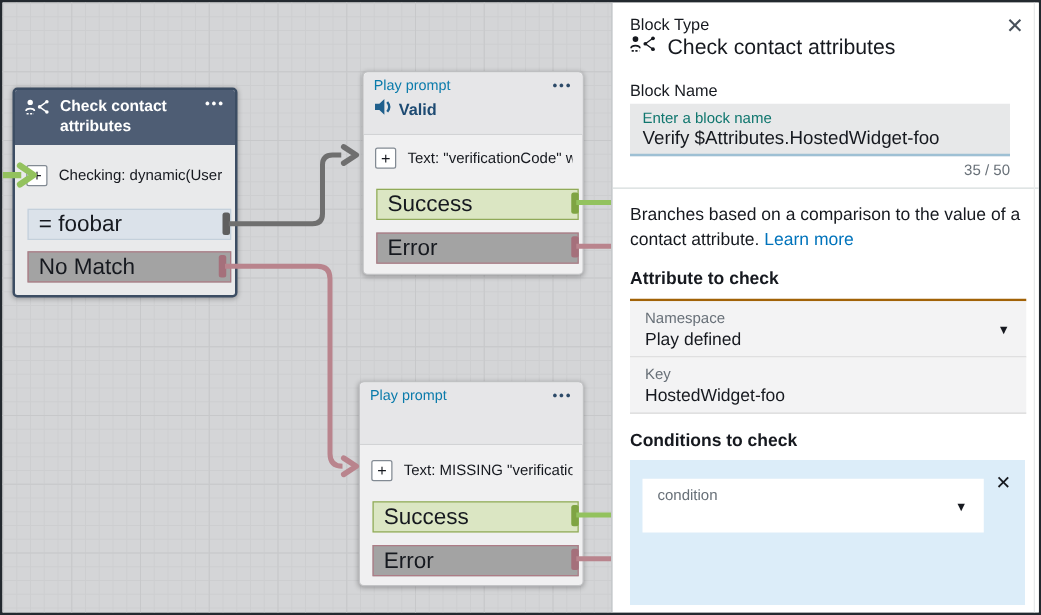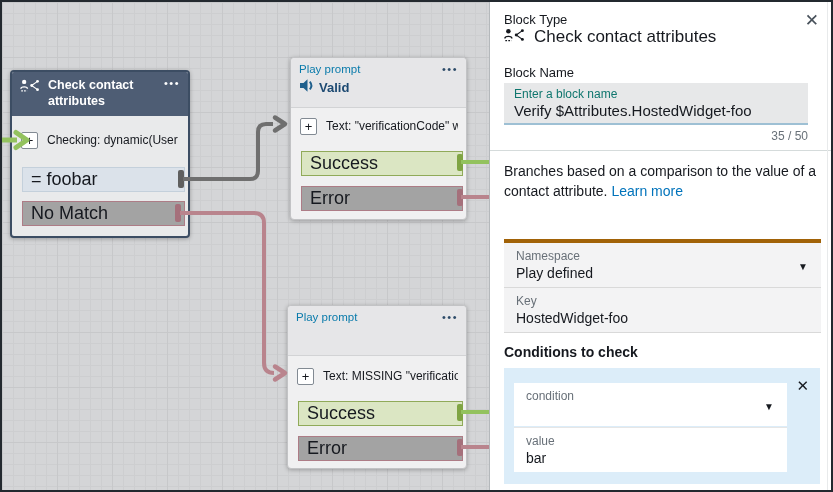--- a/index.html
+++ b/index.html
@@ -51,21 +51,21 @@
   .head-row .htxt { font-size:17px; }
   .name-field { top:81px; left:14px; width:304px; height:42px; background:#e7e8e9; border-bottom:2px solid #9ec0d4; padding:4px 10px 0 10px; }
   .float-lbl { display:block; font-size:12px; color:#0f766e; }
   .name-field input { width:100%; border:0; background:transparent; outline:none; font-family:inherit; font-size:15px; color:#16191f; padding:1px 0 0 0; }
   .counter { top:127px; left:14px; width:304px; text-align:right; font-size:12px; color:#687078; }
   .divider { top:148px; left:0; width:346px; height:1px; background:#d5dbdb; }
   .desc { top:160px; left:14px; width:314px; font-size:14px; line-height:1.42; color:#16191f; }
   .link { color:#0073bb; cursor:pointer; }
   .sec-head { font-size:14px; font-weight:bold; color:#16191f; }
   .attr-head { top:212px; left:14px; }
-  .attr-group { top:237px; left:14px; width:317px; border-top:4px solid #a16207; }
+  .attr-group { top:237px; left:14px; width:317px; border-top:2px solid #a16207; }
   .fld { position:relative; height:45px; background:#f3f3f4; border-bottom:1px solid #d9d9d9; padding:6px 12px 0 12px; }
   .fld-lbl { font-size:12px; color:#687078; }
   .fld-val { font-size:14px; color:#16191f; margin-top:2px; }
   .caret { position:absolute; right:13px; top:18px; font-size:10px; color:#16191f; cursor:pointer; }
   .cond-head { top:342px; left:14px; }
   .cond-panel { top:366px; left:14px; width:316px; height:116px; background:#dcedf9; }
   .cond-x { position:absolute; top:9px; right:11px; font-size:15px; color:#16191f; cursor:pointer; }
   .cond-fld { position:absolute; left:10px; width:273px; background:#fff; padding:6px 12px 0 12px; }
   .cond-fld.c1 { top:15px; height:43px; }
   .cond-fld.c2 { top:59px; height:45px; border-top:1px solid #e6e6e6; }
@@ -201,20 +201,21 @@
     </div>
     <div class="abs counter">35 / 50</div>
 
     <div class="abs divider"></div>
 
     <div class="abs desc">
       <span>Branches based on a comparison to the value of a contact attribute.</span>
       <span class="link">Learn more</span>
     </div>
 
+    <div class="abs sec-head attr-head">Attribute to check</div>
 
     <div class="abs attr-group">
       <div class="fld">
         <div class="fld-lbl">Namespace</div>
         <div class="fld-val">Play defined</div>
         <span class="caret">▼</span>
       </div>
       <div class="fld">
         <div class="fld-lbl">Key</div>
         <div class="fld-val">HostedWidget-foo</div>
@@ -222,21 +223,17 @@
     </div>
 
     <div class="abs sec-head cond-head">Conditions to check</div>
 
     <div class="abs cond-panel">
       <span class="cond-x">✕</span>
       <div class="cond-fld c1">
         <div class="fld-lbl">condition</div>
         <span class="caret">▼</span>
       </div>
-      <div class="cond-fld c2">
-        <div class="fld-lbl">value</div>
-        <div class="fld-val">bar</div>
-      </div>
     </div>
 
     <div class="panel-scroll-edge"></div>
   </div>
 </div>
 
 </body></html>

